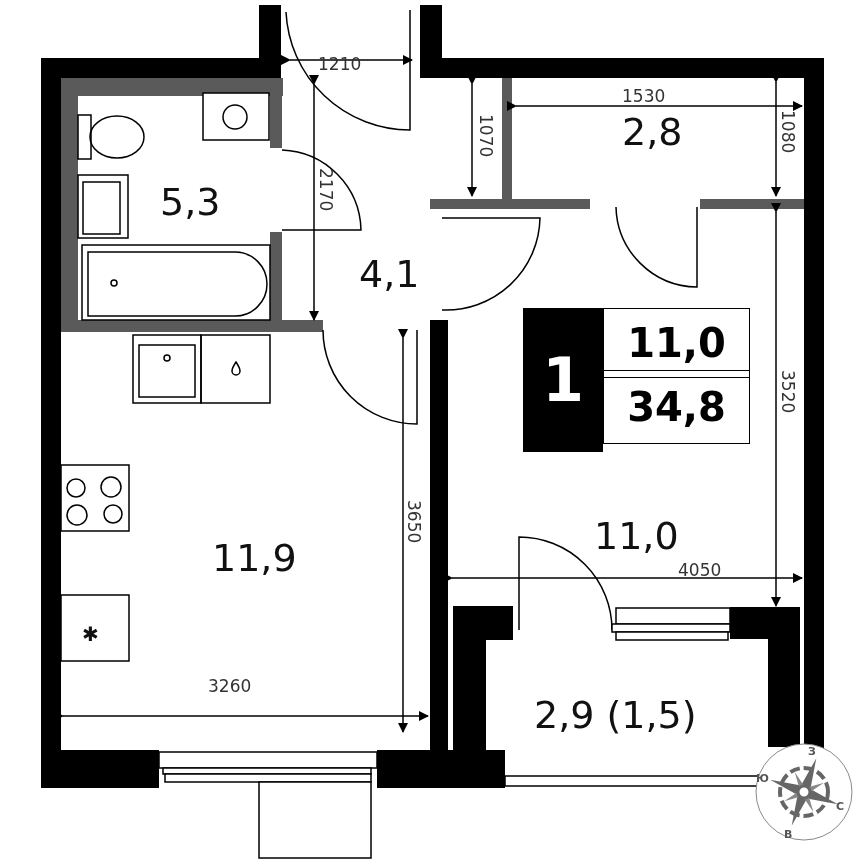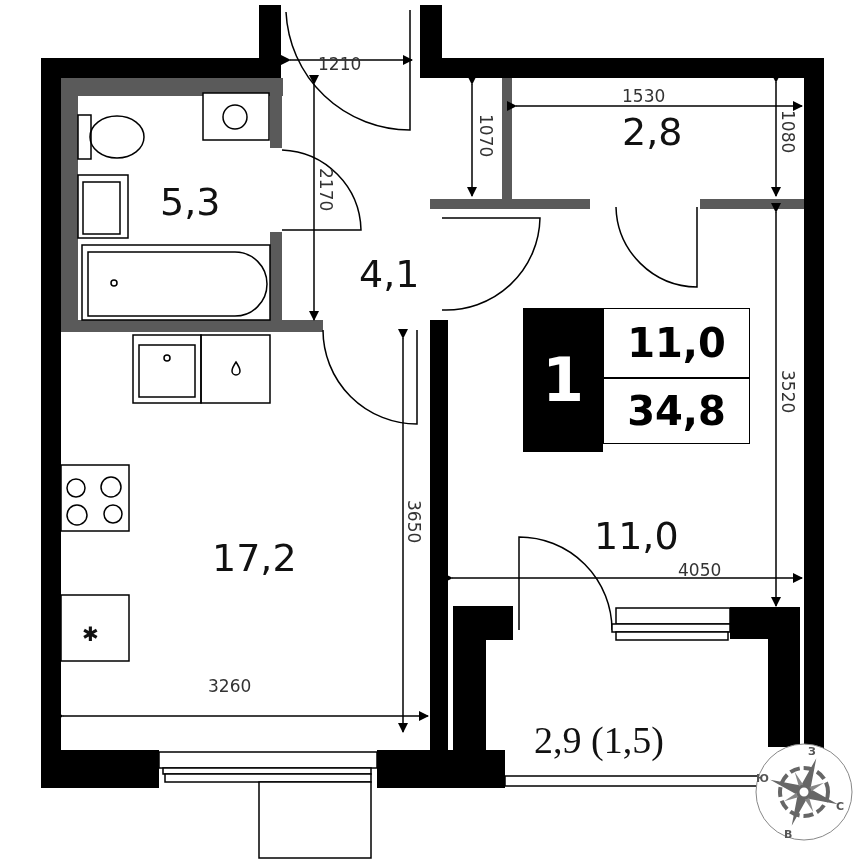--- a/index.html
+++ b/index.html
@@ -114,38 +114,38 @@
     <circle r="24" fill="none" stroke="#666" stroke-width="4" stroke-dasharray="10 4"></circle>
     <polygon points="0,-36 5,-5 36,0 5,5 0,36 -5,5 -36,0 -5,-5" fill="#666" transform="rotate(20)"></polygon>
     <polygon points="0,-22 3,-3 22,0 3,3 0,22 -3,3 -22,0 -3,-3" fill="#888" transform="rotate(65)"></polygon>
     <circle r="6" fill="#fff" stroke="#666" stroke-width="3"></circle>
   </g>
 </svg>
 
 <div class="lbl area" style="left:160px;top:180px;">5,3</div>
 <div class="lbl area" style="left:328px;top:252px;margin-left:31px;">4,1</div>
 <div class="lbl area" style="left:622px;top:110px;">2,8</div>
-<div class="lbl area" style="left:212px;top:536px;">17,2</div>
+<div class="lbl area" style="left:212px;top:536px;">11,9</div>
 <div class="lbl area" style="left:594px;top:514px;">11,0</div>
-<div class="lbl area" style="left:534px;top:718px;font-family:Liberation Serif, serif;">2,9 (1,5)</div>
+<div class="lbl area" style="left:534px;top:693px;">2,9 (1,5)</div>
 
 <div class="lbl dim" style="left:318px;top:54px;">1210</div>
 <div class="lbl dim vert" style="left:336px;top:168px;transform:rotate(90deg);">2170</div>
 <div class="lbl dim vert" style="left:496px;top:114px;transform:rotate(90deg);">1070</div>
 <div class="lbl dim" style="left:622px;top:86px;">1530</div>
 <div class="lbl dim vert" style="left:798px;top:110px;transform:rotate(90deg);">1080</div>
 <div class="lbl dim vert" style="left:798px;top:370px;transform:rotate(90deg);">3520</div>
 <div class="lbl dim" style="left:678px;top:560px;">4050</div>
 <div class="lbl dim vert" style="left:424px;top:500px;transform:rotate(90deg);">3650</div>
 <div class="lbl dim" style="left:208px;top:676px;">3260</div>
 
 <div class="badge">
   <div class="badge-num">1</div>
   <div class="badge-cell" style="top:0;">11,0</div>
-  <div class="badge-cell" style="top:70px;height:66px;">34,8</div>
+  <div class="badge-cell" style="top:62px;height:74px;">34,8</div>
 </div>
 
 <div class="compass-lbl" style="left:808px;top:745px;">З</div>
 <div class="compass-lbl" style="left:756px;top:772px;">Ю</div>
 <div class="compass-lbl" style="left:836px;top:800px;">С</div>
 <div class="compass-lbl" style="left:784px;top:828px;">В</div>
 
 <div class="lbl" style="left:82px;top:622px;font-size:20px;font-weight:bold;">✱</div>
 
 </body></html>

